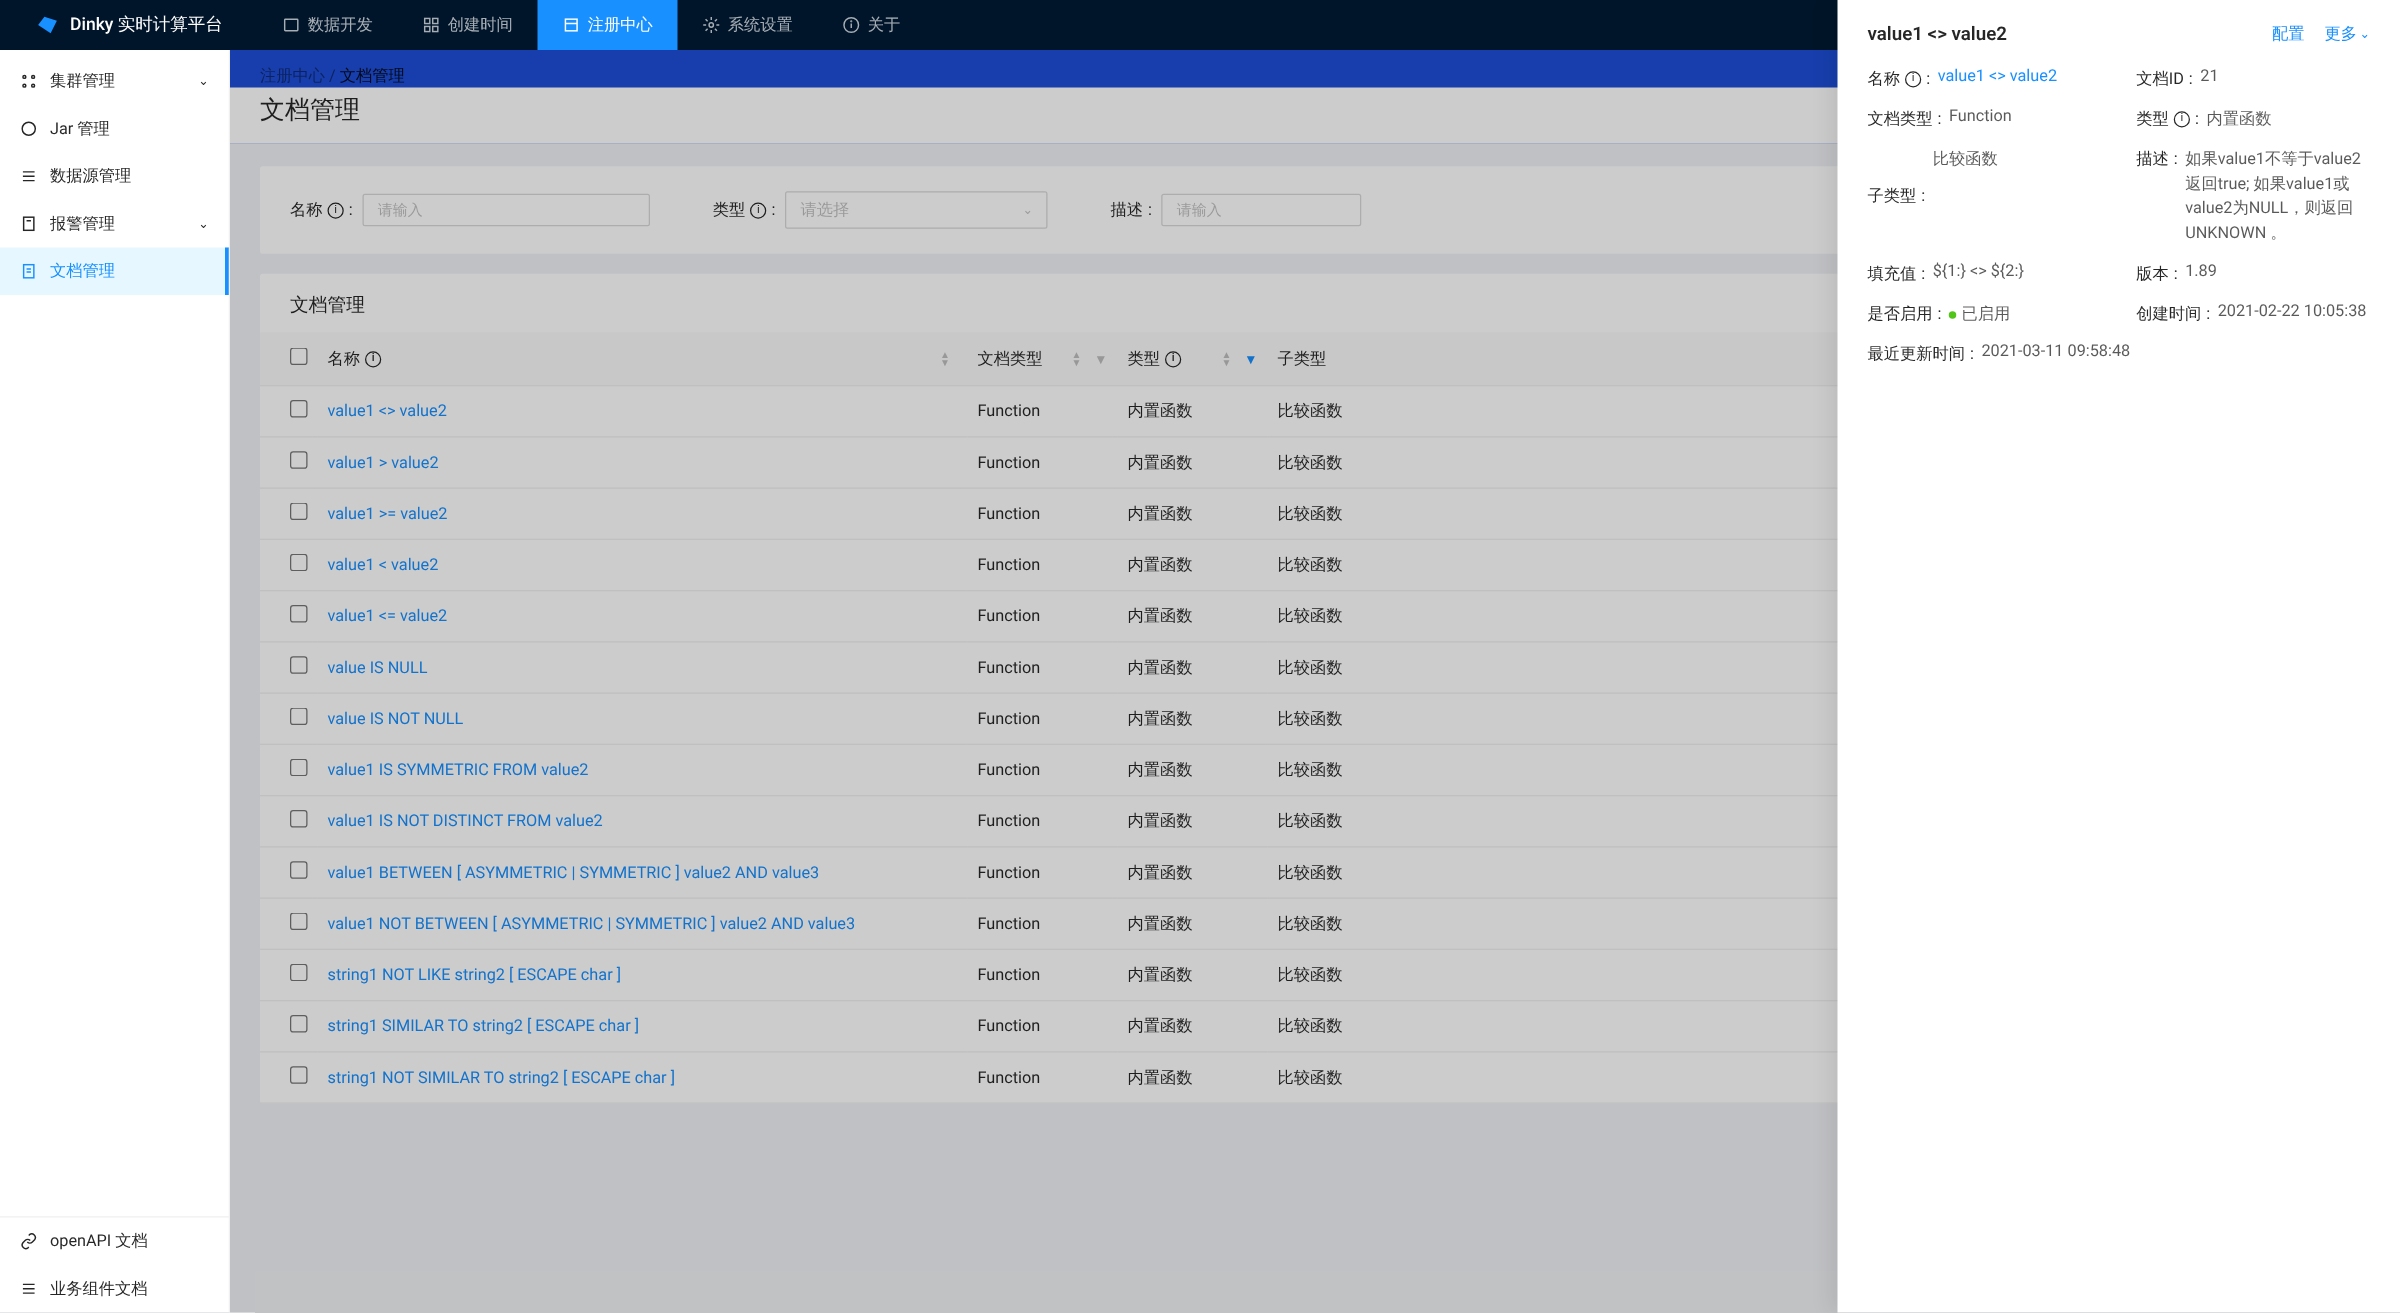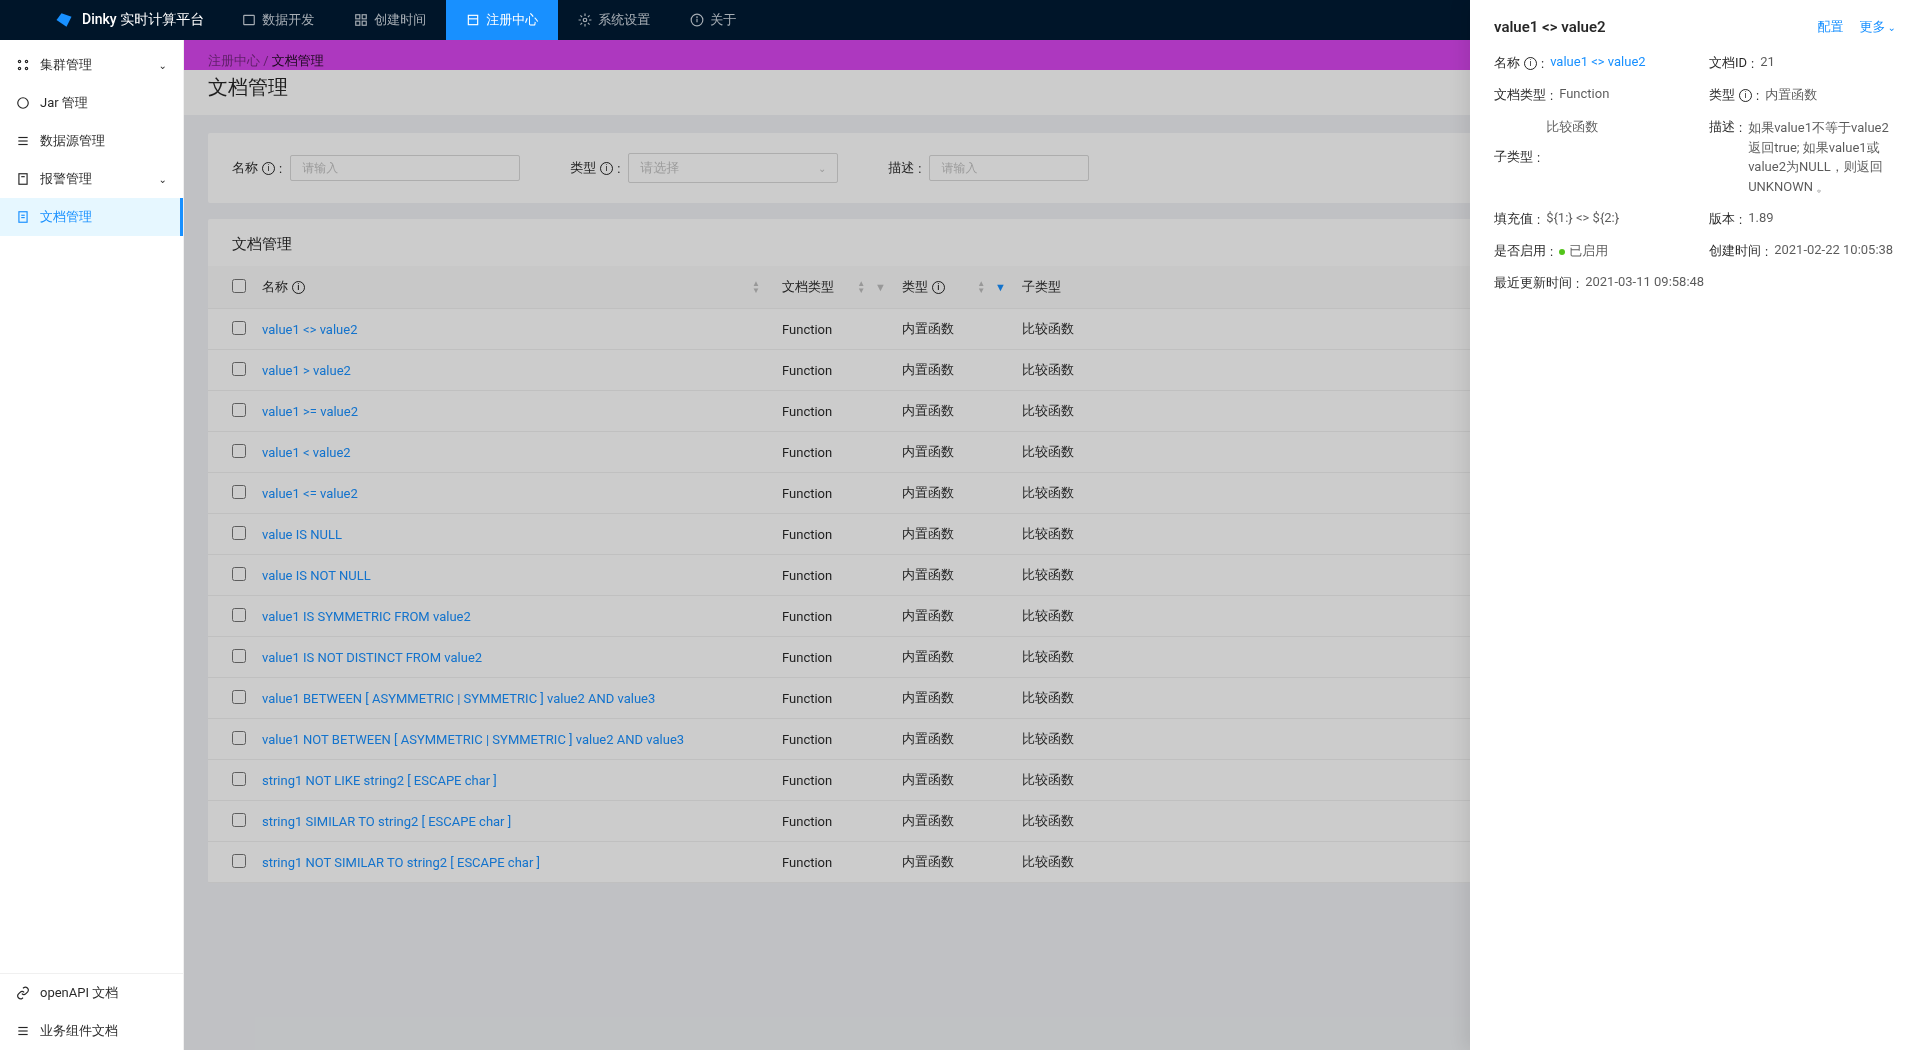--- a/index.html
+++ b/index.html
@@ -1,19 +1,19 @@
 <!DOCTYPE html>
 <html><head>
   <meta charset="utf-8">
   <style>
     * { margin: 0; padding: 0; box-sizing: border-box; }
     body { font-family: -apple-system, BlinkMacSystemFont, "Segoe UI", Roboto, "Helvetica Neue", Arial, sans-serif; font-size: 14px; color: rgba(0,0,0,0.85); background: #f0f2f5; overflow: hidden; }
     
     .top-nav { height: 40px; background: #001529; display: flex; align-items: center; color: rgba(255,255,255,0.65); }
-    .logo { display: flex; align-items: center; padding: 0 18px; color: #fff; font-weight: 500; font-size: 14px; margin-left: 36px; }
+    .logo { display: flex; align-items: center; padding: 0 28px; color: #fff; font-weight: 500; font-size: 14px; }
     .logo-icon { width: 20px; height: 20px; margin-right: 8px; }
     .nav-items { display: flex; height: 100%; }
     .nav-item { display: flex; align-items: center; padding: 0 20px; cursor: pointer; gap: 6px; font-size: 13px; }
     .nav-item.active { background: #1890ff; color: #fff; }
     .nav-icon { width: 14px; height: 14px; display: inline-flex; }
     
     .layout { display: flex; height: calc(100vh - 40px); }
     
     .sidebar { width: 184px; background: #fff; border-right: 1px solid #f0f0f0; display: flex; flex-direction: column; }
     .sidebar-items { flex: 1; padding-top: 6px; }
@@ -23,21 +23,21 @@
     .sidebar-icon { width: 14px; height: 14px; display: inline-flex; flex-shrink: 0; }
     .sidebar-bottom { border-top: 1px solid #f0f0f0; }
     .sidebar-bottom .sidebar-item { padding: 10px 16px; }
     
     .main { flex: 1; display: flex; flex-direction: column; position: relative; overflow: hidden; }
     .overlay { position: absolute; inset: 0; background: rgba(0,0,0,0.2); z-index: 5; }
     
     .breadcrumb { padding: 12px 24px 0; font-size: 13px; color: rgba(0,0,0,0.45); }
     .breadcrumb span.current { color: rgba(0,0,0,0.85); }
     .page-title { padding: 4px 24px 14px; font-size: 20px; font-weight: 500; background: #fff; }
-    .breadcrumb-wrap { background: #d946ef; }
+    .breadcrumb-wrap { background: #1d4ed8; }
     
     .content { padding: 18px 24px; flex: 1; overflow: auto; }
     
     .filter-bar { background: #fff; padding: 20px 24px; display: flex; gap: 50px; align-items: center; margin-bottom: 16px; border-radius: 2px; }
     .filter-field { display: flex; align-items: center; gap: 8px; }
     .filter-label { font-size: 13px; color: rgba(0,0,0,0.85); display:flex; align-items:center; gap:4px; }
     .filter-input { border: 1px solid #d9d9d9; border-radius: 2px; padding: 5px 11px; font-size: 12px; width: 230px; color: rgba(0,0,0,0.85); }
     .filter-input::placeholder { color: rgba(0,0,0,0.25); }
     .filter-select { border: 1px solid #d9d9d9; border-radius: 2px; padding: 5px 11px; font-size: 13px; width: 210px; color: rgba(0,0,0,0.25); display: flex; justify-content: space-between; align-items: center; }
     

